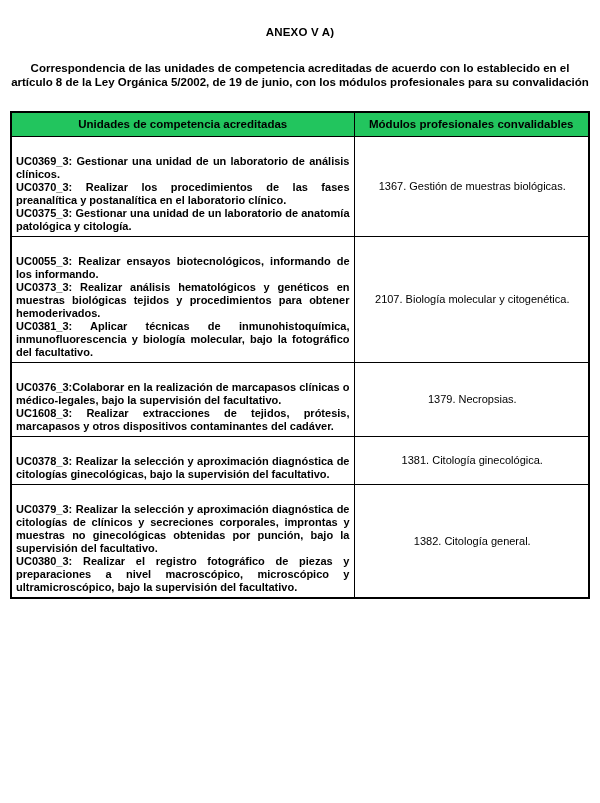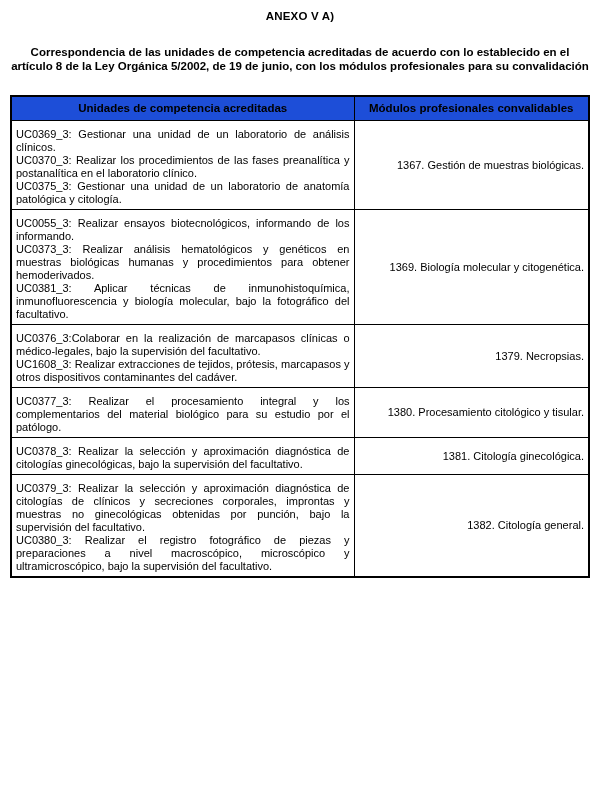--- a/index.html
+++ b/index.html
@@ -8,21 +8,21 @@
     background: #ffffff;
   }
   body {
     width: 600px;
     height: 803px;
     font-family: "Liberation Sans", "DejaVu Sans", sans-serif;
     color: #000000;
     overflow: hidden;
   }
   .doc-title {
-    margin-top: 10px;
+    margin-top: 26px;
     text-align: center;
     font-size: 11.5px;
     font-weight: bold;
     letter-spacing: 0.2px;
   }
   .doc-heading {
     margin: 23px auto 0 auto;
     width: 582px;
     text-align: center;
     font-size: 11.5px;
@@ -36,39 +36,40 @@
     table-layout: fixed;
     border: 2px solid #000000;
   }
   table.corr-table th,
   table.corr-table td {
     border: 1px solid #000000;
     font-size: 11px;
     line-height: 13px;
   }
   table.corr-table th {
-    background: #1d4ed8;
+    background: #22c55e;
     font-weight: bold;
     text-align: center;
     padding: 5px 4px;
     font-size: 11.5px;
   }
   col.uc-col { width: 343px; }
   col.mod-col { width: 235px; }
   td.uc-cell {
     vertical-align: top;
-    padding: 7px 4px 3px 4px;
+    padding: 18px 4px 3px 4px;
+    font-weight: bold;
   }
   td.uc-cell .uc-item {
     text-align: justify;
   }
   td.modulo-cell {
     vertical-align: middle;
     padding: 2px 4px 2px 6px;
-    text-align: right;
+    text-align: center;
   }
 </style>
 </head>
 <body>
 
 <div class="doc-title">ANEXO V A)</div>
 
 <div class="doc-heading">Correspondencia de las unidades de competencia acreditadas de acuerdo con lo establecido en el artículo 8 de la Ley Orgánica 5/2002, de 19 de junio, con los módulos profesionales para su convalidación</div>
 
 <table class="corr-table">
@@ -87,37 +88,31 @@
         <td class="uc-cell">
           <div class="uc-item">UC0369_3: Gestionar una unidad de un laboratorio de análisis clínicos.</div>
           <div class="uc-item">UC0370_3: Realizar los procedimientos de las fases preanalítica y postanalítica en el laboratorio clínico.</div>
           <div class="uc-item">UC0375_3: Gestionar una unidad de un laboratorio de anatomía patológica y citología.</div>
         </td>
         <td class="modulo-cell">1367. Gestión de muestras biológicas.</td>
       </tr>
       <tr>
         <td class="uc-cell">
           <div class="uc-item">UC0055_3: Realizar ensayos biotecnológicos, informando de los informando.</div>
-          <div class="uc-item">UC0373_3: Realizar análisis hematológicos y genéticos en muestras biológicas humanas y procedimientos para obtener hemoderivados.</div>
+          <div class="uc-item">UC0373_3: Realizar análisis hematológicos y genéticos en muestras biológicas tejidos y procedimientos para obtener hemoderivados.</div>
           <div class="uc-item">UC0381_3: Aplicar técnicas de inmunohistoquímica, inmunofluorescencia y biología molecular, bajo la fotográfico del facultativo.</div>
         </td>
-        <td class="modulo-cell">1369. Biología molecular y citogenética.</td>
+        <td class="modulo-cell">2107. Biología molecular y citogenética.</td>
       </tr>
       <tr>
         <td class="uc-cell">
           <div class="uc-item">UC0376_3:Colaborar en la realización de marcapasos clínicas o médico-legales, bajo la supervisión del facultativo.</div>
           <div class="uc-item">UC1608_3: Realizar extracciones de tejidos, prótesis, marcapasos y otros dispositivos contaminantes del cadáver.</div>
         </td>
         <td class="modulo-cell">1379. Necropsias.</td>
-      </tr>
-      <tr>
-        <td class="uc-cell">
-          <div class="uc-item">UC0377_3: Realizar el procesamiento integral y los complementarios del material biológico para su estudio por el patólogo.</div>
-        </td>
-        <td class="modulo-cell">1380. Procesamiento citológico y tisular.</td>
       </tr>
       <tr>
         <td class="uc-cell">
           <div class="uc-item">UC0378_3: Realizar la selección y aproximación diagnóstica de citologías ginecológicas, bajo la supervisión del facultativo.</div>
         </td>
         <td class="modulo-cell">1381. Citología ginecológica.</td>
       </tr>
       <tr>
         <td class="uc-cell">
           <div class="uc-item">UC0379_3: Realizar la selección y aproximación diagnóstica de citologías de clínicos y secreciones corporales, improntas y muestras no ginecológicas obtenidas por punción, bajo la supervisión del facultativo.</div>

